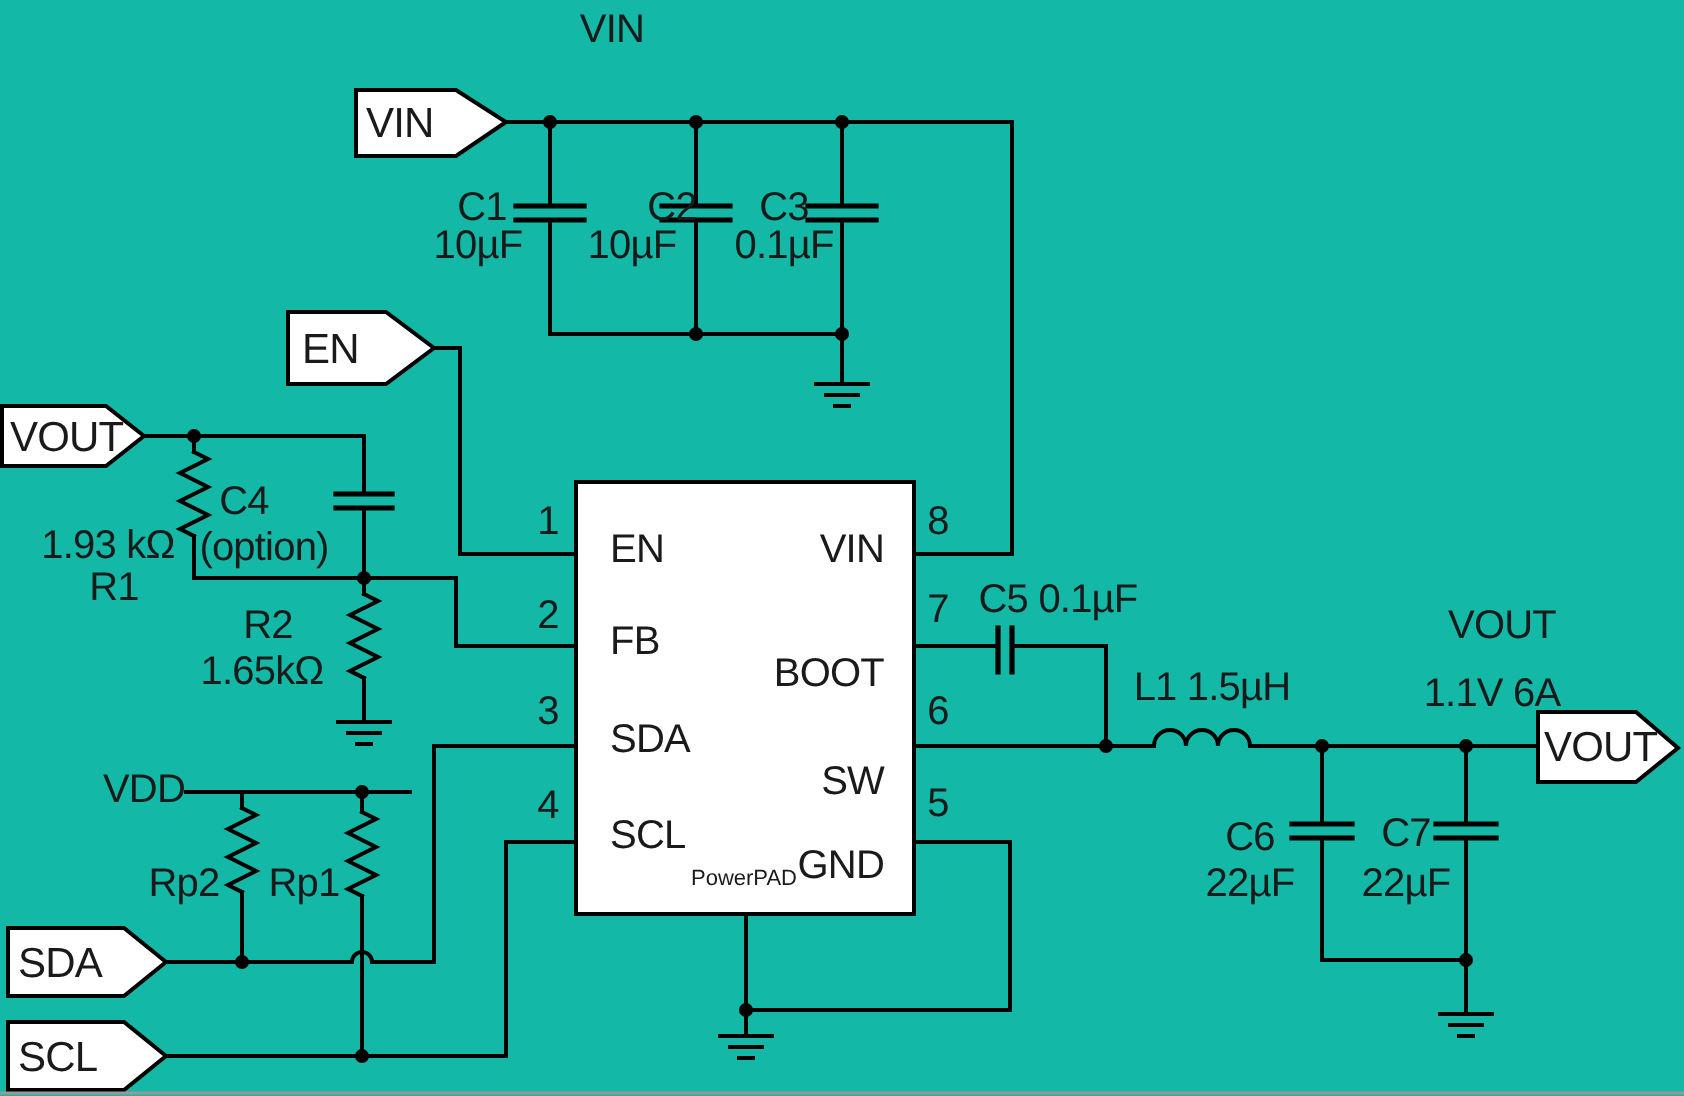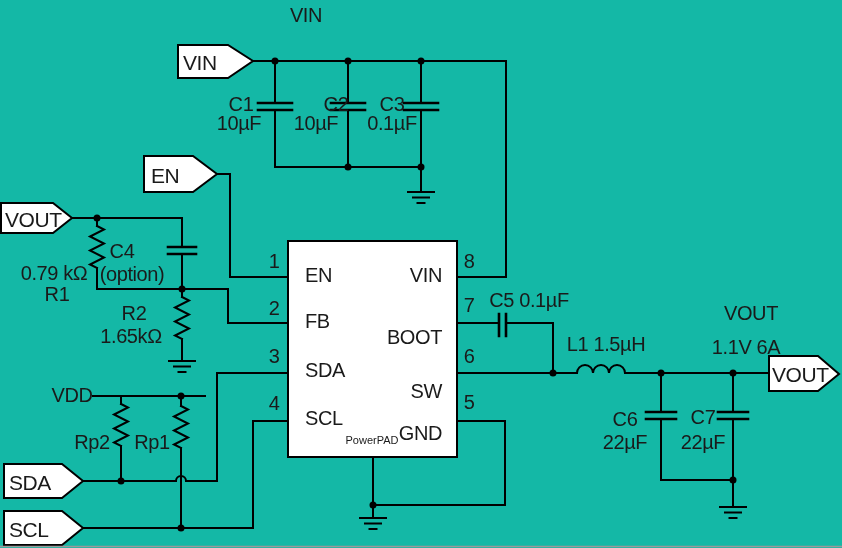--- a/index.html
+++ b/index.html
@@ -123,21 +123,21 @@
   <div class="lbl" style="left:239px; top:123px;">10µF</div>
   <div class="lbl" style="left:336px; top:104px;">C2</div>
   <div class="lbl" style="left:316px; top:123px;">10µF</div>
   <div class="lbl" style="left:392px; top:104px;">C3</div>
   <div class="lbl" style="left:392px; top:123px;">0.1µF</div>
 
   <div class="lbl lbl-left flag-text" style="left:151px; top:175px;">EN</div>
   <div class="lbl lbl-left flag-text" style="left:5px; top:219px;">VOUT</div>
 
   <div class="lbl" style="left:57px;  top:253px;margin-top:41px;">R1</div>
-  <div class="lbl" style="left:54px;  top:273px;">0.79 kΩ</div>
+  <div class="lbl" style="left:54px;  top:273px;">1.93 kΩ</div>
   <div class="lbl" style="left:122px; top:251px;">C4</div>
   <div class="lbl" style="left:132px; top:274px;">(option)</div>
   <div class="lbl" style="left:134px; top:313px;text-align:right;">R2</div>
   <div class="lbl" style="left:131px; top:336px;">1.65kΩ</div>
 
   <div class="lbl" style="left:72px;  top:395px;">VDD</div>
   <div class="lbl" style="left:92px;  top:442px;">Rp2</div>
   <div class="lbl" style="left:152px; top:442px;">Rp1</div>
   <div class="lbl lbl-left flag-text" style="left:9px; top:482px;">SDA</div>
   <div class="lbl lbl-left flag-text" style="left:9px; top:529px;">SCL</div>

